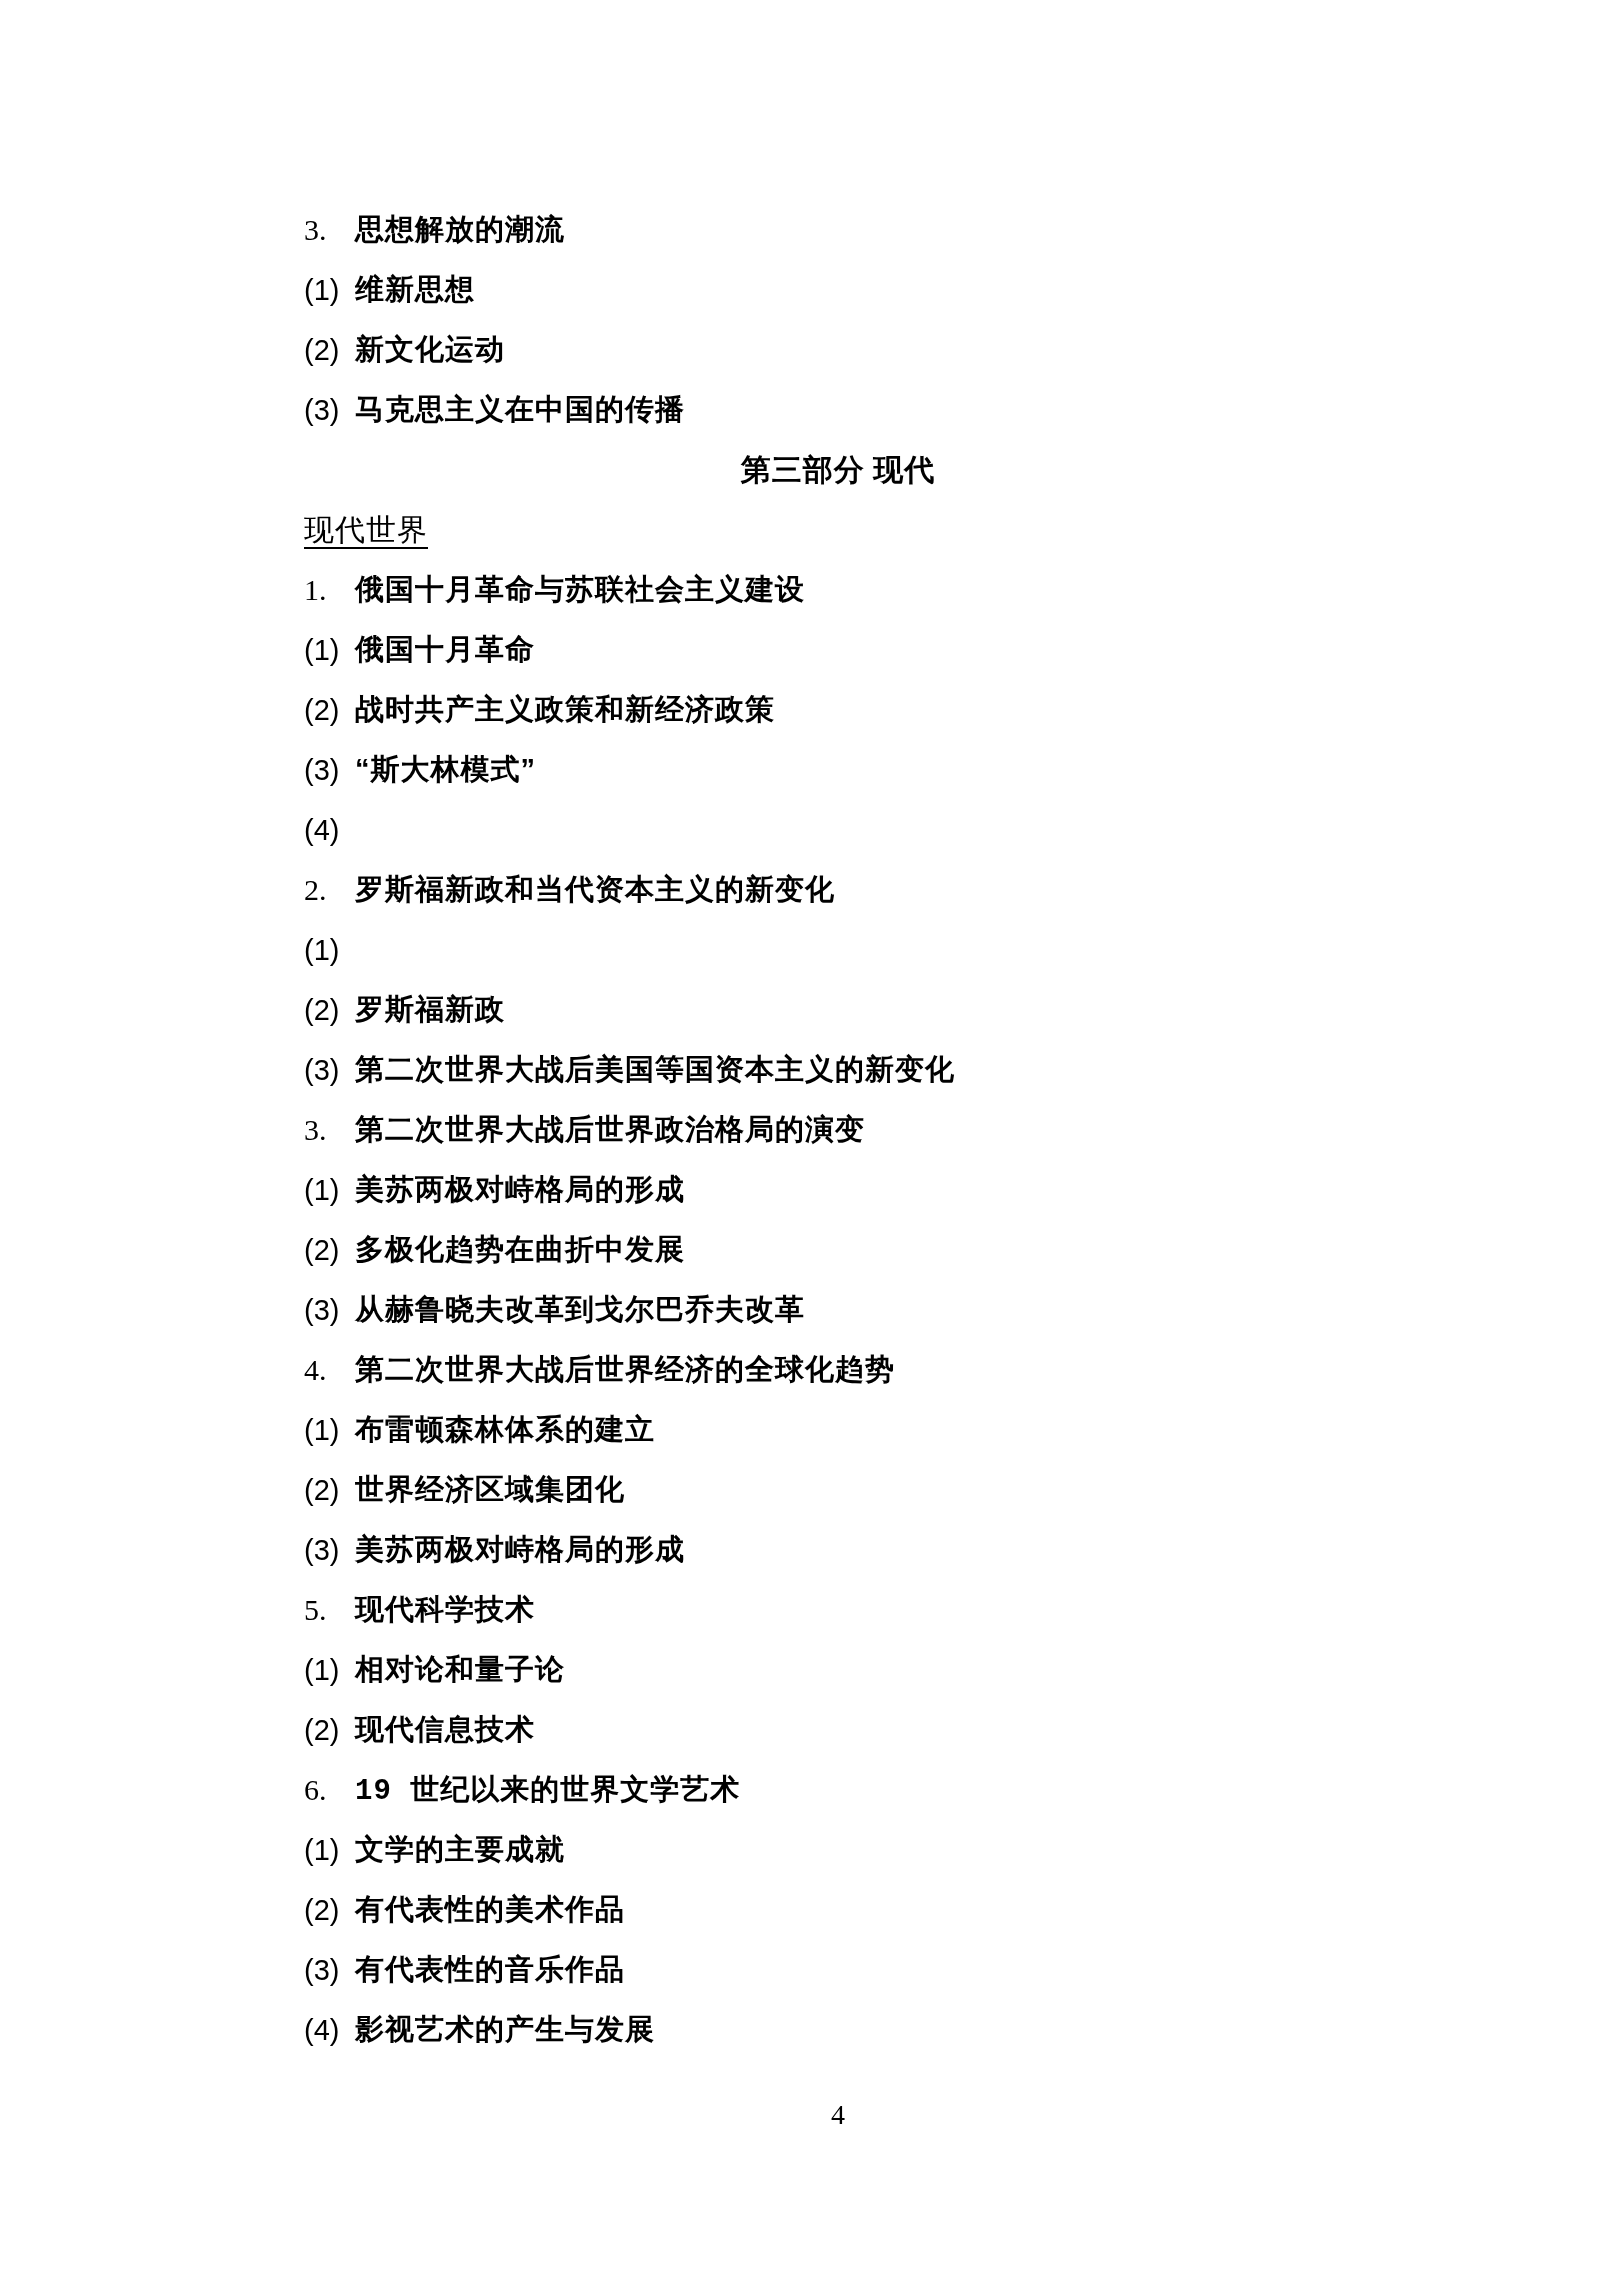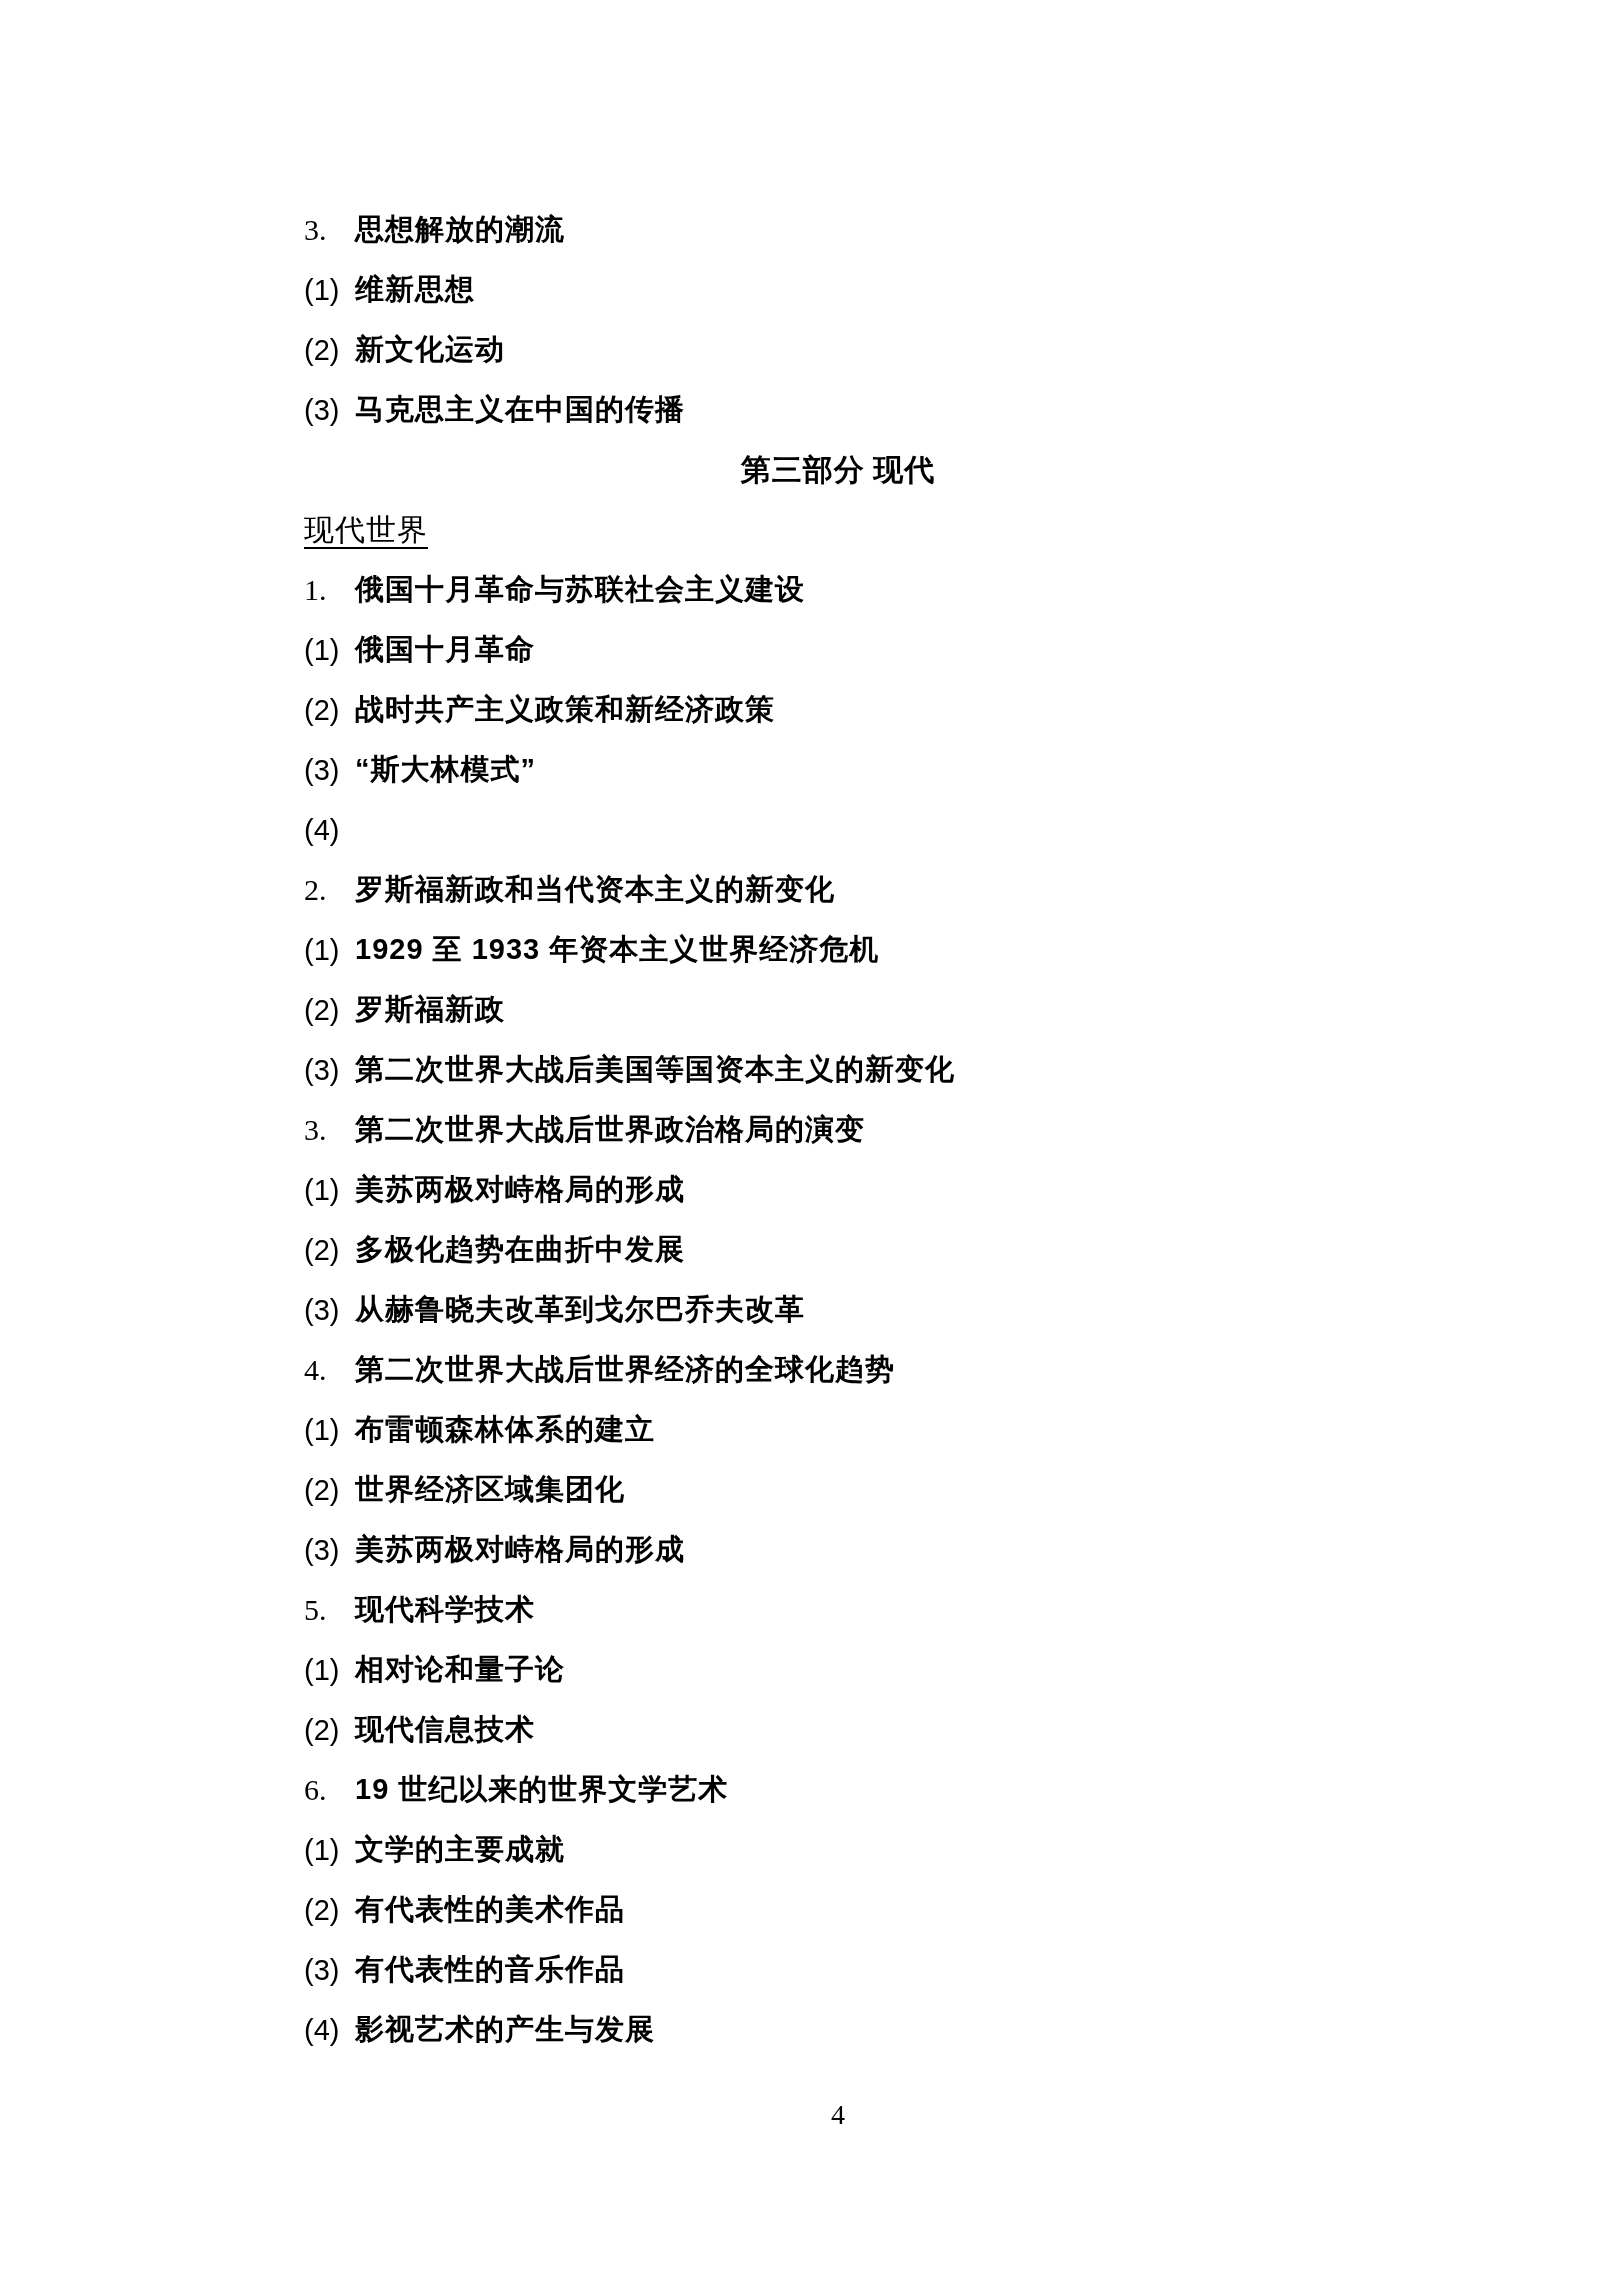--- a/index.html
+++ b/index.html
@@ -43,21 +43,21 @@
     font-family: "Liberation Sans", sans-serif;
     font-size: 29px;
     font-weight: normal;
   }
   
   .text {
     font-size: 29px;
     letter-spacing: 1px;
   }
   .heading .text {
-    font-family: Liberation Sans, sans-serif;
+    font-family: Liberation Mono, monospace;
     font-weight: bold;
   }
   .item .text {
     font-family: "Liberation Sans", serif;
     font-weight: bold;
   }
   
   .part {
     justify-content: center;
   }
@@ -137,21 +137,20 @@
       </div>
       <div class="line item">
         <span class="marker">(4)</span>
       </div>
       <div class="line heading">
         <span class="marker">2.</span>
         <span class="text">罗斯福新政和当代资本主义的新变化</span>
       </div>
       <div class="line item">
         <span class="marker">(1)</span>
-        <span class="text">1929 至 1933 年资本主义世界经济危机</span>
       </div>
       <div class="line item">
         <span class="marker">(2)</span>
         <span class="text">罗斯福新政</span>
       </div>
       <div class="line item">
         <span class="marker">(3)</span>
         <span class="text">第二次世界大战后美国等国资本主义的新变化</span>
       </div>
       <div class="line heading">

